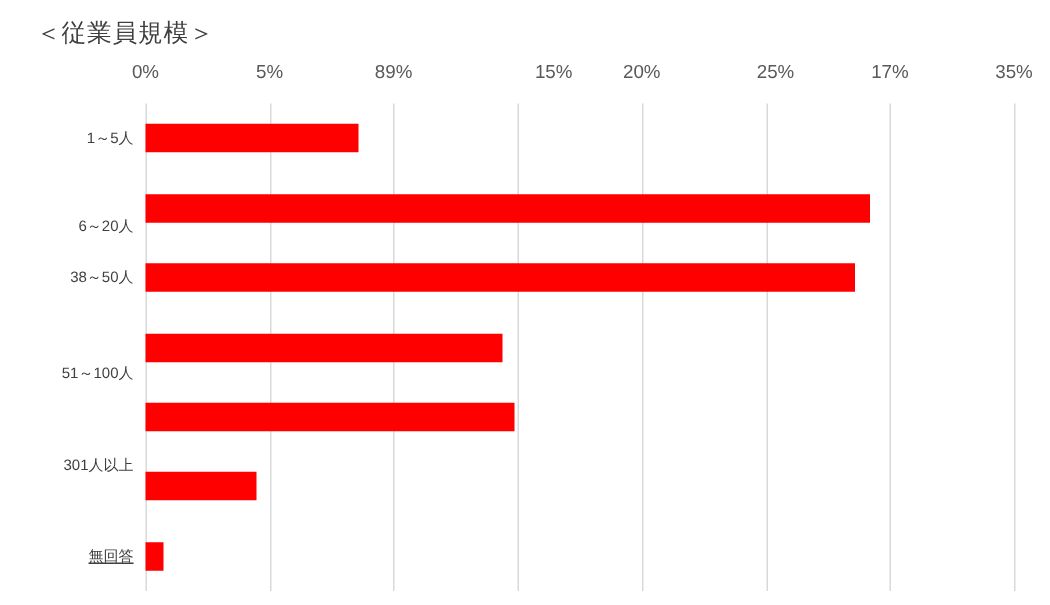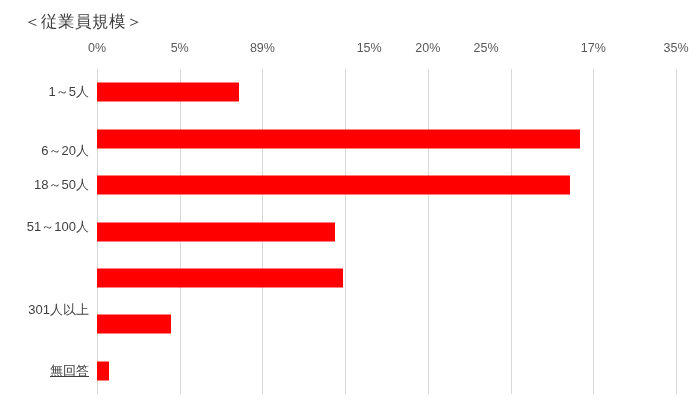--- a/index.html
+++ b/index.html
@@ -63,21 +63,21 @@
   #ylabels {
     position: absolute;
     left: 0;
     top: 69px;
     width: 89px;
     height: 325px;
   }
   .ytick {
     position: absolute;
     right: 0;
-    font-size: 13px;
+    font-size: 10px;
     color: #3f3f3f;
     white-space: nowrap;
     transform: translateY(-50%);
     text-align: right;
   }
   .bar {
     position: absolute;
     left: 0;
     background: #FF0000;
     height: 19px;
@@ -90,21 +90,21 @@
 <div id="chart-root">
 
   <div id="chart-title">＜従業員規模＞</div>
 
   <div id="xaxis-labels">
       <div class="xtick" style="left: 97px;">0%</div>
       <div class="xtick" style="left: 179.714px;">5%</div>
       <div class="xtick" style="left: 262.429px;">89%</div>
       <div class="xtick" style="left: 345.143px; margin-left: 24px;">15%</div>
       <div class="xtick" style="left: 427.857px;">20%</div>
-      <div class="xtick" style="left: 486px;">25%</div>
+      <div class="xtick" style="left: 517px;">25%</div>
       <div class="xtick" style="left: 593.286px;">17%</div>
       <div class="xtick" style="left: 676px;">35%</div>
     </div>
 
   <div id="plot-area">
     <div id="gridlines">
         <div class="gridline" style="left: 0px; background: rgb(217, 217, 217);"></div>
         <div class="gridline" style="left: 82.7143px; background: rgb(217, 217, 217);"></div>
         <div class="gridline" style="left: 165.429px; background: rgb(217, 217, 217);"></div>
         <div class="gridline" style="left: 248.143px; background: rgb(217, 217, 217);"></div>
@@ -120,19 +120,19 @@
         <div class="bar" style="top: 162.5px; width: 238.217px; background: rgb(255, 0, 0);"></div>
         <div class="bar" style="top: 208.929px; width: 246.489px; background: rgb(255, 0, 0);"></div>
         <div class="bar" style="top: 255.357px; width: 74.4429px; background: rgb(255, 0, 0);"></div>
         <div class="bar" style="top: 301.786px; width: 11.58px; background: rgb(255, 0, 0);"></div>
       </div>
   </div>
 
   <div id="ylabels">
       <div class="ytick" style="top: 23.2143px;">1～5人</div>
       <div class="ytick" style="top: 69.6429px; margin-top: 12px;">6～20人</div>
-      <div class="ytick" style="top: 116.071px;">18～50人</div>
-      <div class="ytick" style="top: 158px;">51～100人</div>
+      <div class="ytick" style="top: 116.071px;">38～50人</div>
+      <div class="ytick" style="top: 180px;">51～100人</div>
       <div class="ytick" style="top: 241px; margin-left: 29px;">301人以上</div>
       <div class="ytick" style="top: 301.786px; text-decoration: underline;">無回答</div>
     </div>
 
 </div>
 
 </body></html>

